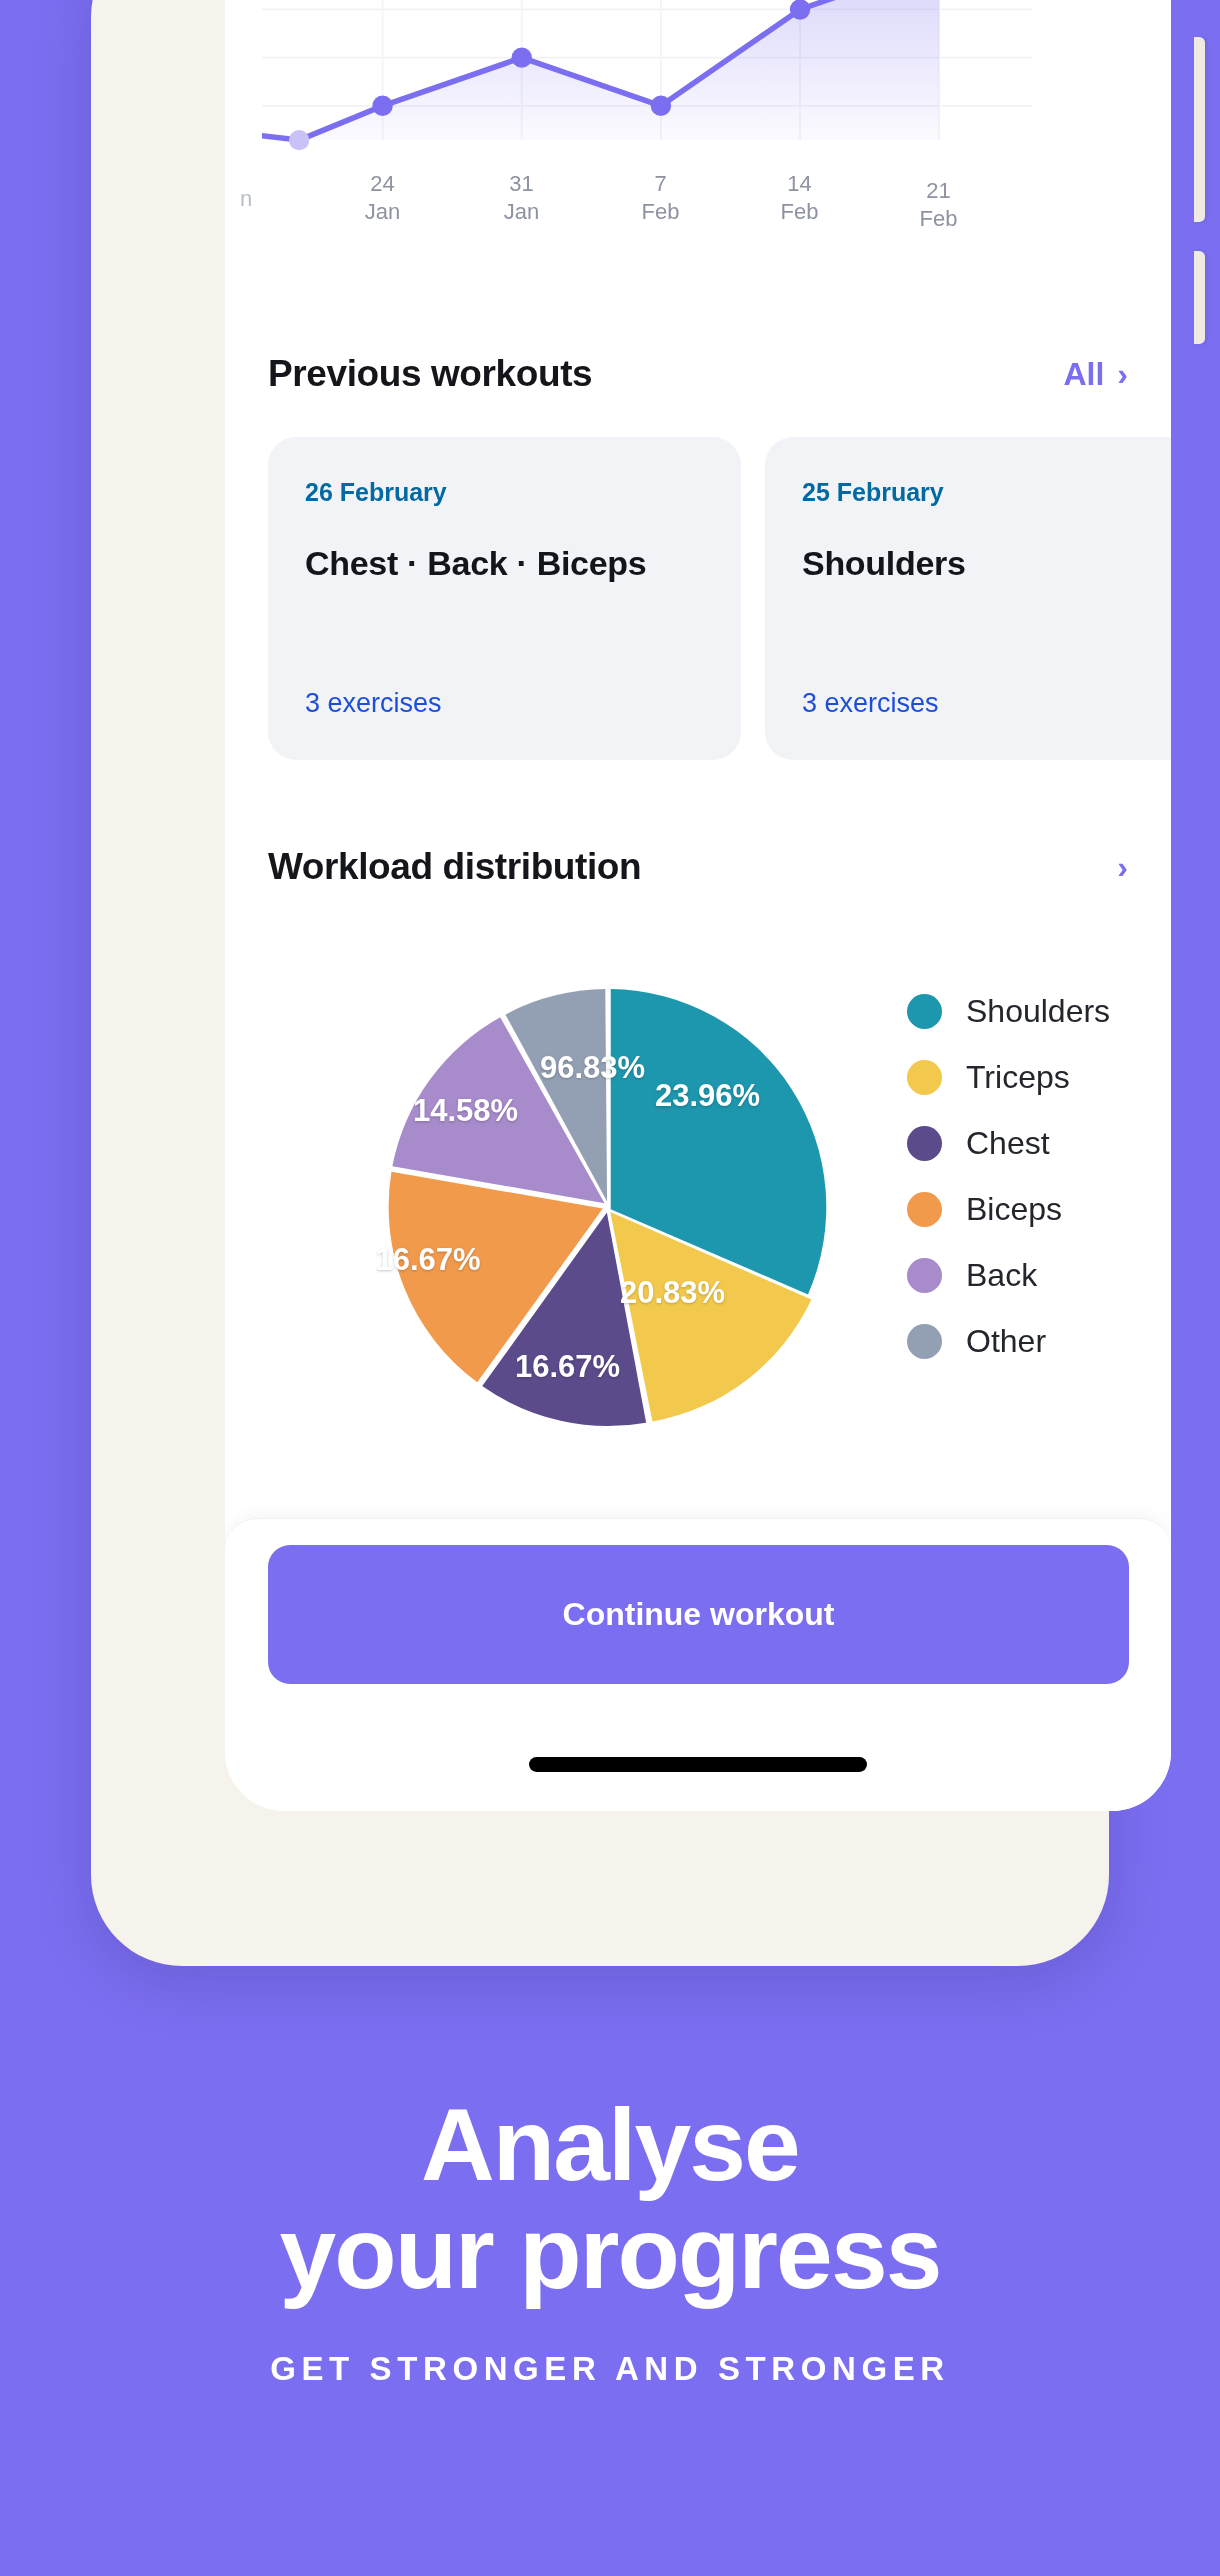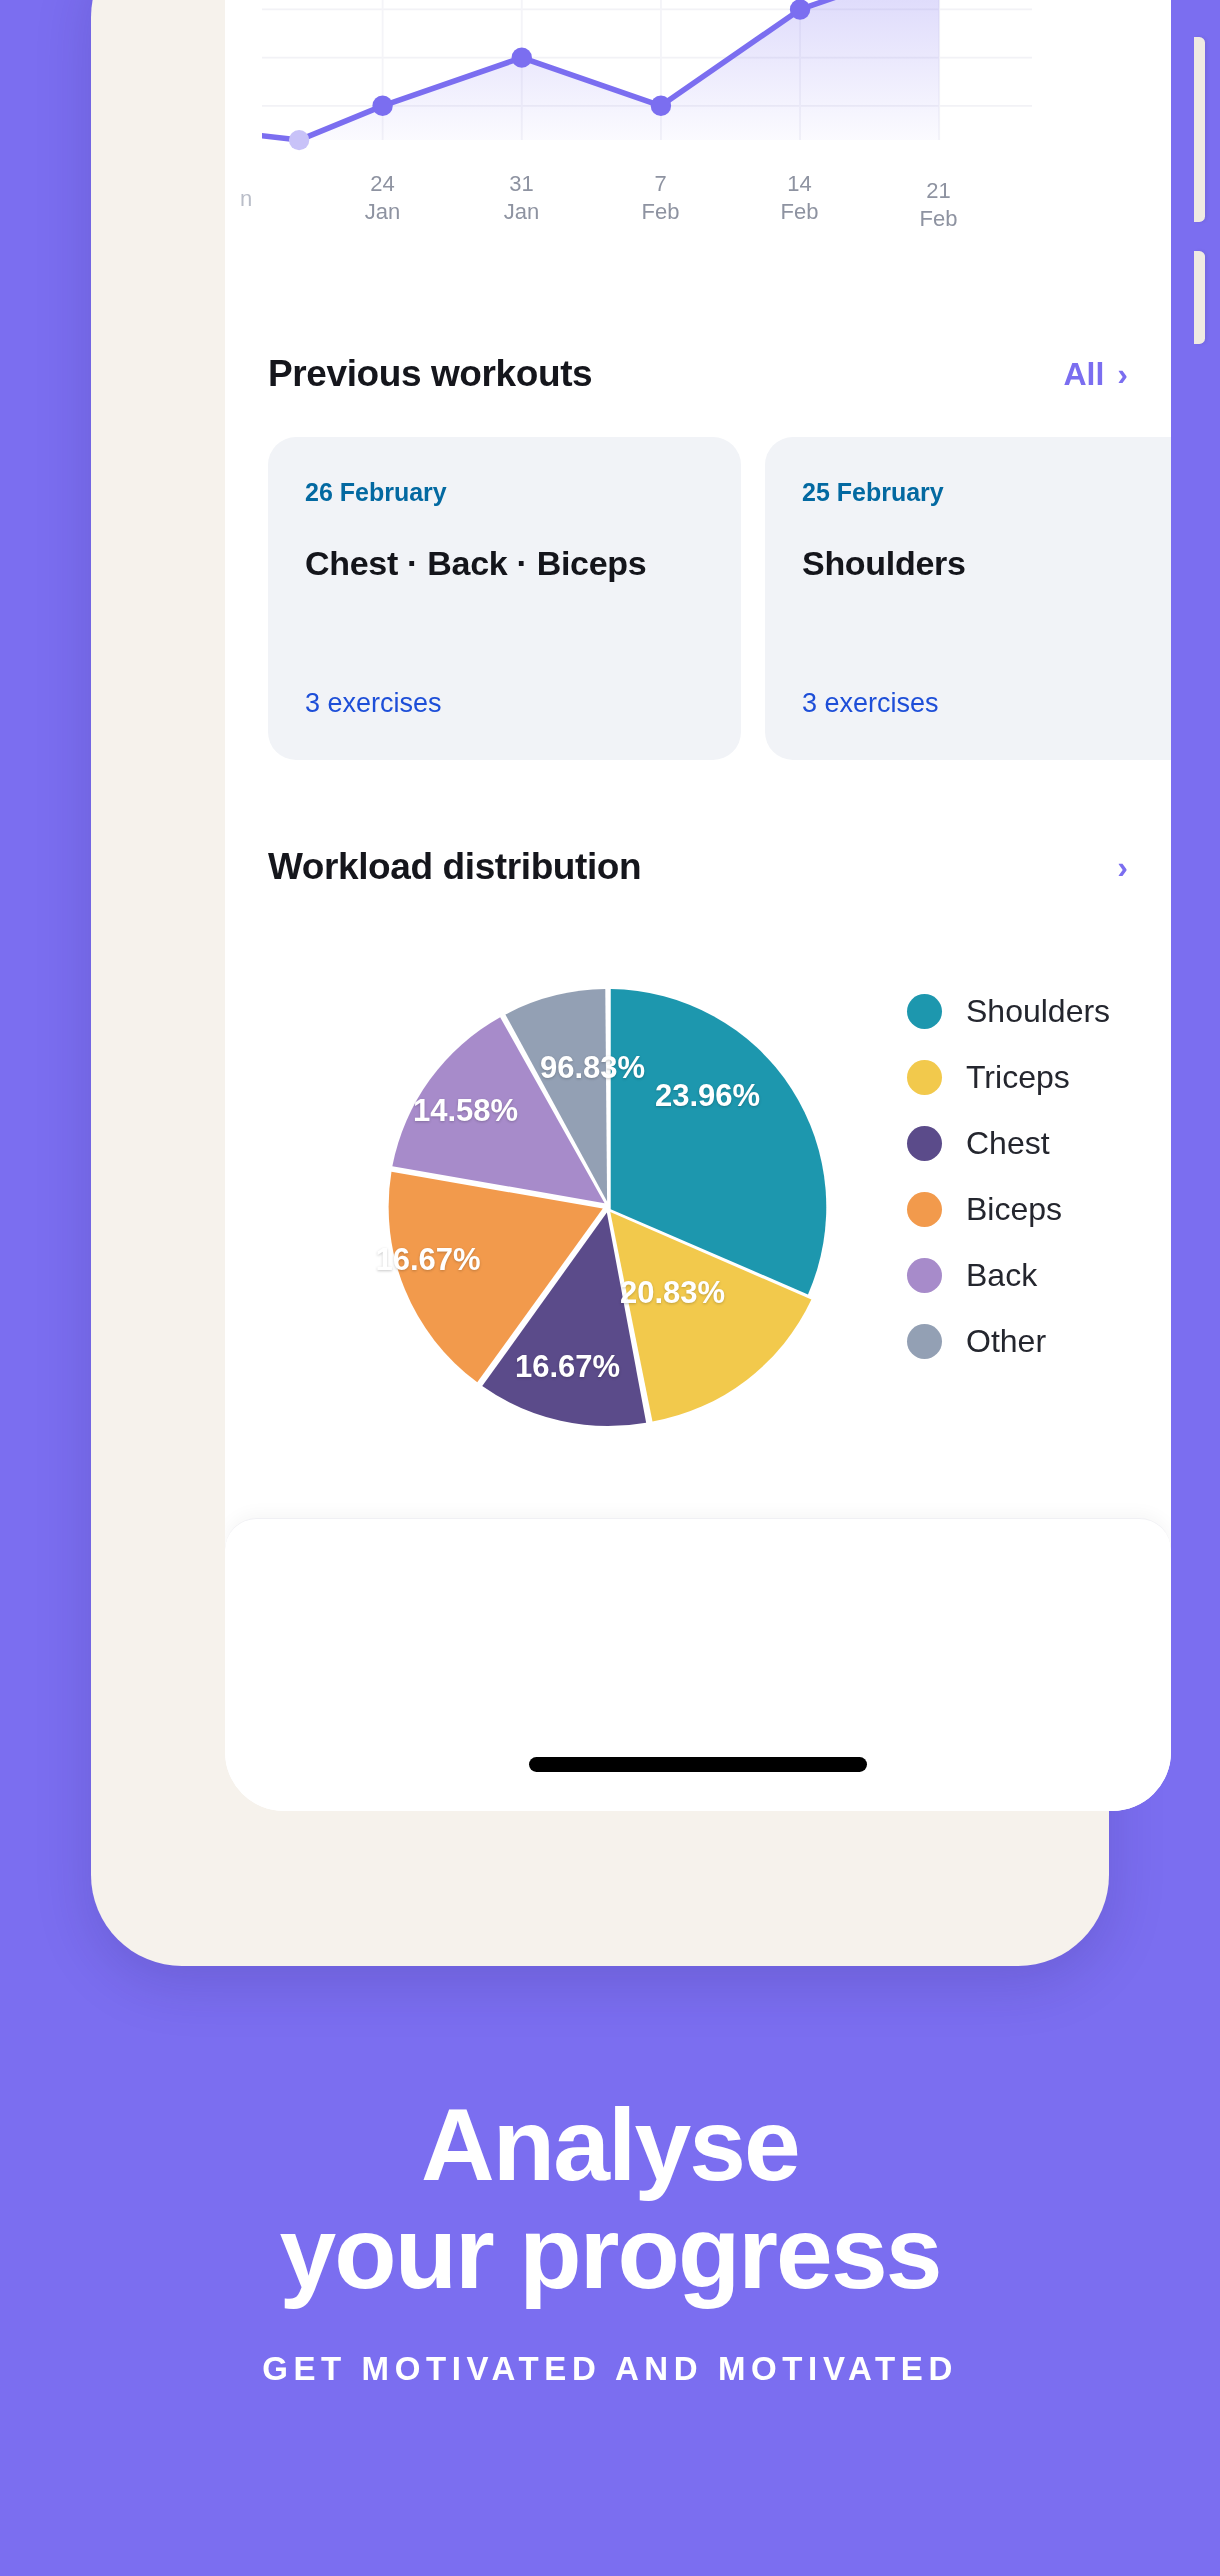--- a/index.html
+++ b/index.html
@@ -277,24 +277,25 @@
           <span class="legend-label">Back</span>
         </div>
         <div class="legend-row">
           <span class="legend-dot" style="background:#93A0B4;"></span>
           <span class="legend-label">Other</span>
         </div>
       </div>
     </div>
 
     <div id="bottom-bar">
+      <button id="continue-workout-button">Continue workout</button>
       <div id="home-indicator"></div>
     </div>
 
   </div>
 </div>
 
 <div id="marketing">
   <div id="marketing-headline">Analyse
 your progress</div>
-  <div id="marketing-subline">GET MOTIVATED AND MOTIVATED</div>
+  <div id="marketing-subline">GET STRONGER AND STRONGER</div>
 </div>
 
 
 </body></html>

